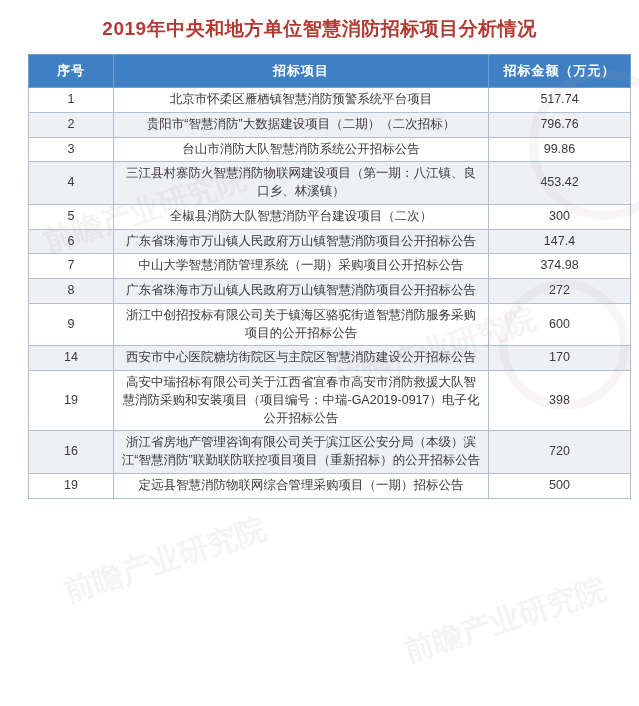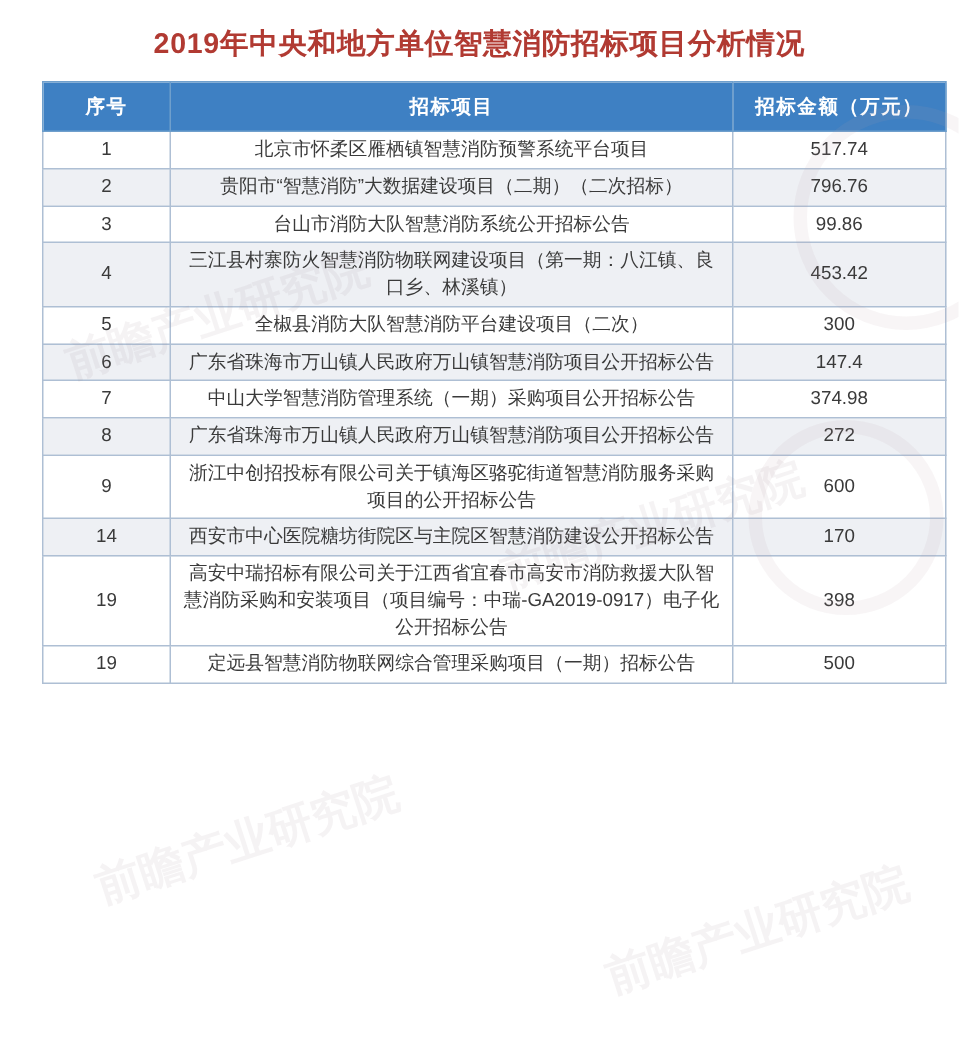--- a/index.html
+++ b/index.html
@@ -145,20 +145,25 @@
         <tr class="alt">
           <td>14</td>
           <td>西安市中心医院糖坊街院区与主院区智慧消防建设公开招标公告</td>
           <td>170</td>
         </tr>
         <tr>
           <td>19</td>
           <td>高安中瑞招标有限公司关于江西省宜春市高安市消防救援大队智慧消防采购和安装项目（项目编号：中瑞-GA2019-0917）电子化公开招标公告</td>
           <td>398</td>
         </tr>
+        <tr class="alt">
+          <td>16</td>
+          <td>浙江省房地产管理咨询有限公司关于滨江区公安分局（本级）滨江“智慧消防”联勤联防联控项目项目（重新招标）的公开招标公告</td>
+          <td>720</td>
+        </tr>
         <tr>
           <td>19</td>
           <td>定远县智慧消防物联网综合管理采购项目（一期）招标公告</td>
           <td>500</td>
         </tr>
       </tbody>
   </table>
 
 </div>
 

